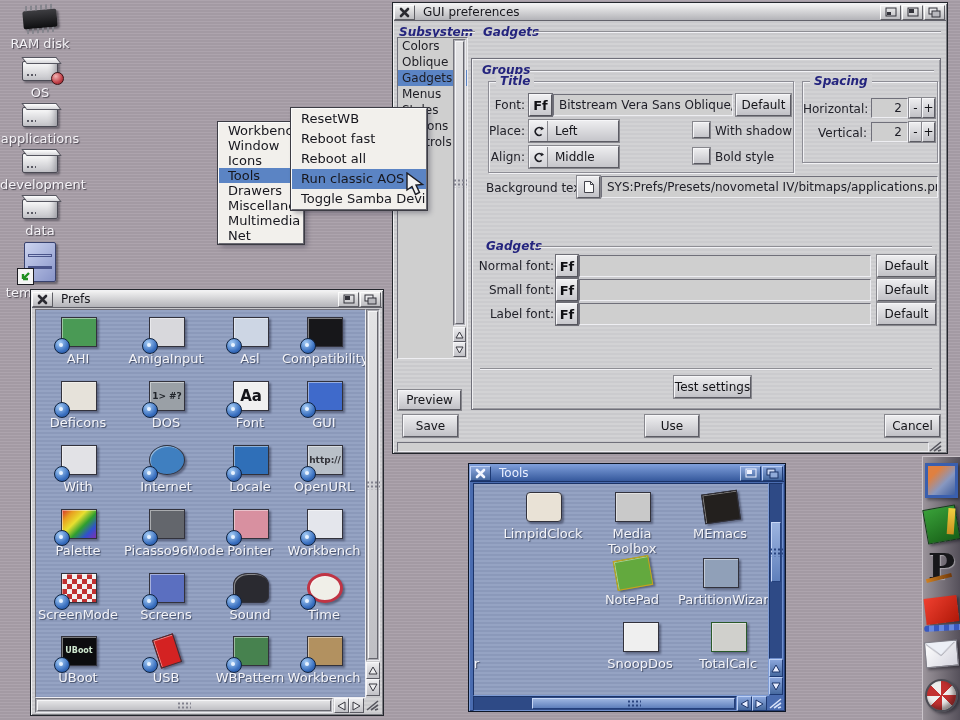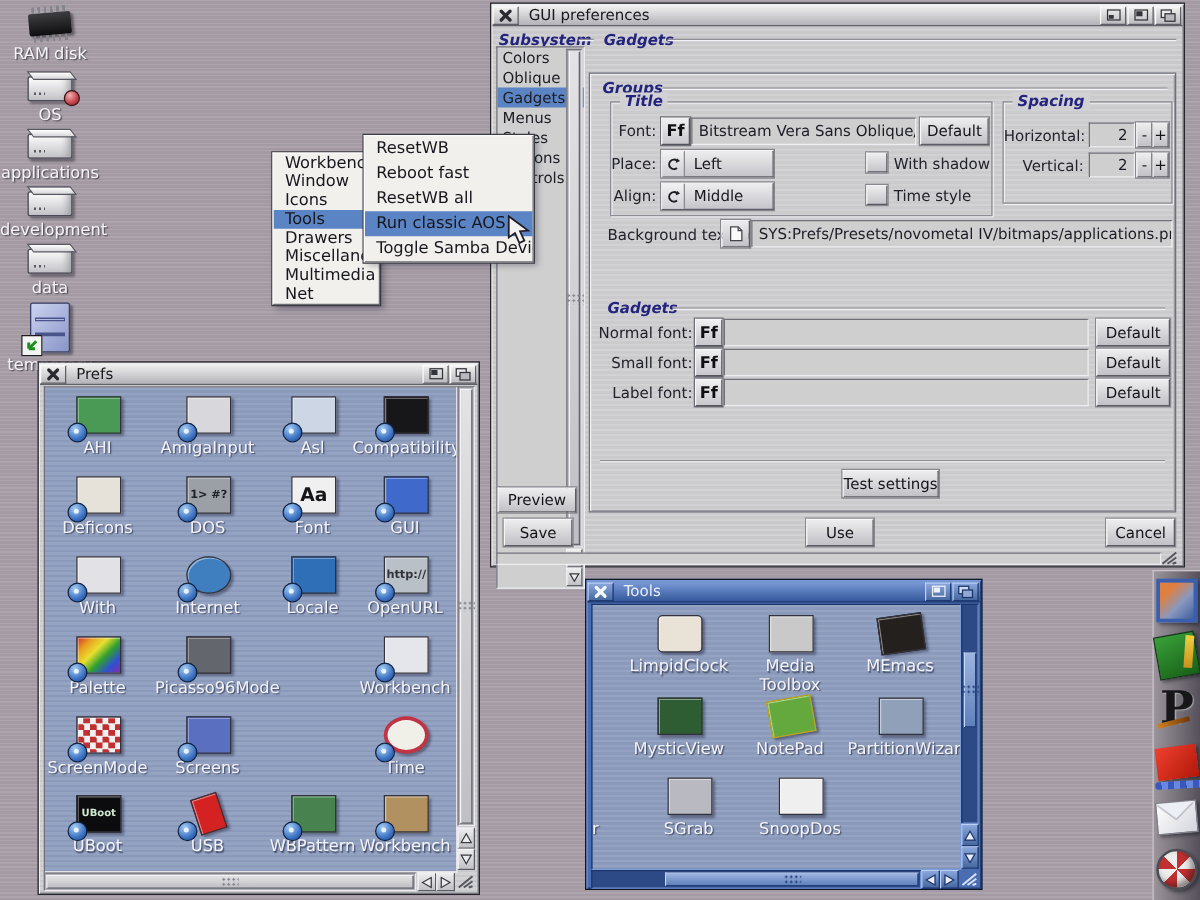--- a/index.html
+++ b/index.html
@@ -232,21 +232,21 @@
           <rect x="4" y="4" width="8" height="6" fill="#b8b8bd" stroke="#33333a"></rect>
         </svg>
       </div>
   </div>
 
   <div class="abs etch-label" style="left:6px;top:22px" data-name="subsystem-label">Subsystem</div>
   <div class="abs etch-line" style="left:70px;top:28px;width:12px"></div>
   <div class="abs etch-label" style="left:90px;top:22px" data-name="gadgets-section-label">Gadgets</div>
   <div class="abs etch-line" style="left:141px;top:28px;width:407px"></div>
 
-  <div class="abs sunken" style="left:4px;top:34px;width:71px;height:434px" data-name="subsystem-listview">
+  <div class="abs sunken" style="left:4px;top:34px;width:71px;height:322px" data-name="subsystem-listview">
     <div class="lv-item" data-name="subsystem-item-colors">Colors</div>
     <div class="lv-item" data-name="subsystem-item-borders">Oblique</div>
     <div class="lv-item lv-sel" data-name="subsystem-item-gadgets">Gadgets</div>
     <div class="lv-item" data-name="subsystem-item-menus">Menus</div>
     <div class="lv-item" data-name="subsystem-item-styles">Styles</div>
     <div class="lv-item" data-name="subsystem-item-options">Options</div>
     <div class="lv-item" data-name="subsystem-item-controls">Controls</div>
     <div class="track" style="right:1px;top:1px;width:13px;bottom:32px" data-name="subsystem-scrollbar">
       <div class="knob" style="left:1px;right:1px;top:1px;bottom:1px" data-name="scrollbar-knob">
           <span class="grip"></span>
@@ -294,21 +294,21 @@
       <div class="cycbtn" style="left:40px;top:64px;width:90px;height:22px" data-name="align-cycle-button">
         <span class="cyc" data-name="cycle-icon">
             <svg width="11" height="11">
               <path d="M8.6 2.6 A3.8 3.8 0 1 0 8.6 8.4" fill="none" stroke="#1d1d24" stroke-width="1.6"></path>
               <path d="M8.6 0.6 L11 2.8 L7.6 4.4 Z" fill="#1d1d24"></path>
             </svg>
           </span>
         <span data-name="align-value">Middle</span>
       </div>
       <span class="chk" style="left:204px;top:66px" data-name="bold-style-checkbox"></span>
-      <div class="abs" style="left:226px;top:68px;font-size:12px;color:#22222a" data-name="bold-style-label">Time style</div>
+      <div class="abs" style="left:226px;top:68px;font-size:12px;color:#22222a" data-name="bold-style-label">Bold style</div>
     </div>
 
     <div class="gbox" style="left:330px;top:22px;width:136px;height:82px" data-name="spacing-group">
       <span class="g-legend etch-label" data-name="spacing-group-label">Spacing</span>
       <div class="flabel" style="left:0px;top:20px;width:64px" data-name="horizontal-label">Horizontal:</div>
       <div class="abs sunken field" style="left:68px;top:16px;width:37px;height:20px;justify-content:flex-end" data-name="horizontal-field">2</div>
       <div class="abs btn" style="left:106px;top:16px;width:13px;height:20px" data-name="horizontal-minus-button">-</div>
       <div class="abs btn" style="left:119px;top:16px;width:13px;height:20px" data-name="horizontal-plus-button">+</div>
       <div class="flabel" style="left:0px;top:44px;width:64px" data-name="vertical-label">Vertical:</div>
       <div class="abs sunken field" style="left:68px;top:40px;width:37px;height:20px;justify-content:flex-end" data-name="vertical-field">2</div>
@@ -362,21 +362,21 @@
   <div class="menu-item" data-name="menu-item-icons">Icons</div>
   <div class="menu-item mi-sel" data-name="menu-item-tools">Tools</div>
   <div class="menu-item" data-name="menu-item-drawers">Drawers</div>
   <div class="menu-item" data-name="menu-item-miscellaneous">Miscellaneous</div>
   <div class="menu-item" data-name="menu-item-multimedia">Multimedia</div>
   <div class="menu-item" data-name="menu-item-net">Net</div>
 </div>
 <div class="menu m2" style="left:291px;top:108px;width:136px" data-name="tools-submenu">
   <div class="menu-item" data-name="submenu-item-resetwb">ResetWB</div>
   <div class="menu-item" data-name="submenu-item-reboot-fast">Reboot fast</div>
-  <div class="menu-item" data-name="submenu-item-reboot-all">ResetWB all</div>
+  <div class="menu-item" data-name="submenu-item-reboot-all">Reboot all</div>
   <div class="menu-item mi-sel" data-name="submenu-item-run-classic-aos">Run classic AOS</div>
   <div class="menu-item" data-name="submenu-item-toggle-samba-devices">Toggle Samba Devices</div>
 </div>
 <div class="pointer" style="left:405px;top:172px" data-name="mouse-cursor">
   <svg width="22" height="25">
       <path d="M2 1 L2 18 L7 14.5 L10.5 22.5 L14.5 20.5 L11 13 L17.5 12.5 Z" fill="#f2f2f2" stroke="#1c1c22" stroke-width="1.4"></path>
     </svg>
 </div>
 
 <div class="win" style="left:30px;top:289px;width:354px;height:427px;z-index:20" data-name="prefs-window">
@@ -512,20 +512,28 @@
         <div>Palette</div>
       </div>
     <div class="cell" style="left:88px;top:197px" data-name="prefs-icon-picasso96mode">
         <div class="picon">
           <div class="pi-face" style="background: rgb(99, 102, 108);"></div>
           <div class="pi-glyph"></div>
           <div class="pi-badge" data-name="prefs-badge-icon"></div>
         </div>
         <div>Picasso96Mode</div>
       </div>
+    <div class="cell" style="left:172px;top:197px" data-name="prefs-icon-pointer">
+        <div class="picon">
+          <div class="pi-face" style="background: rgb(216, 144, 160);"></div>
+          <div class="pi-glyph"></div>
+          <div class="pi-badge" data-name="prefs-badge-icon"></div>
+        </div>
+        <div>Pointer</div>
+      </div>
     <div class="cell" style="left:246px;top:197px" data-name="prefs-icon-popupmenu">
         <div class="picon">
           <div class="pi-face" style="background: rgb(228, 230, 236);"></div>
           <div class="pi-glyph"></div>
           <div class="pi-badge" data-name="prefs-badge-icon"></div>
         </div>
         <div>Workbench</div>
       </div>
 
     <div class="cell" style="left:0px;top:261px" data-name="prefs-icon-screenmode">
@@ -536,20 +544,28 @@
         </div>
         <div>ScreenMode</div>
       </div>
     <div class="cell" style="left:88px;top:261px" data-name="prefs-icon-screens">
         <div class="picon">
           <div class="pi-face" style="background: rgb(91, 111, 192);"></div>
           <div class="pi-glyph"></div>
           <div class="pi-badge" data-name="prefs-badge-icon"></div>
         </div>
         <div>Screens</div>
+      </div>
+    <div class="cell" style="left:172px;top:261px" data-name="prefs-icon-sound">
+        <div class="picon">
+          <div class="pi-face" style="border-radius: 40% 40% 20% 20%; background: rgb(42, 42, 48);"></div>
+          <div class="pi-glyph"></div>
+          <div class="pi-badge" data-name="prefs-badge-icon"></div>
+        </div>
+        <div>Sound</div>
       </div>
     <div class="cell" style="left:246px;top:261px" data-name="prefs-icon-time">
         <div class="picon">
           <div class="pi-face" style="background: rgb(240, 239, 232);"></div>
           <div class="pi-glyph"></div>
           <div class="pi-badge" data-name="prefs-badge-icon"></div>
         </div>
         <div>Time</div>
       </div>
 
@@ -659,54 +675,48 @@
         </div>
         <div>Media Toolbox</div>
       </div>
     <div class="cell" style="left:204px;top:6px" data-name="tools-icon-memacs">
         <div class="picon nb">
           <div class="pi-face" style="transform: rotate(-8deg); background: rgb(35, 32, 30);"></div>
         </div>
         <div>MEmacs</div>
       </div>
 
-    <div class="cell" style="left:27px;top:72px" data-name="tools-icon-mysticview">
-        <div class="picon nb">
-          <div class="pi-face" style="background: rgb(46, 92, 51);"></div>
-        </div>
-        <div>MysticView</div>
-      </div>
     <div class="cell" style="left:116px;top:72px" data-name="tools-icon-notepad">
         <div class="picon nb">
           <div class="pi-face" style="transform: rotate(-10deg); border-color: rgb(200, 160, 32); background: rgb(99, 169, 62);"></div>
         </div>
         <div>NotePad</div>
       </div>
     <div class="cell" style="left:204px;top:72px" data-name="tools-icon-partitionwizard">
         <div class="picon nb">
           <div class="pi-face" style="background: rgb(144, 160, 184);"></div>
         </div>
         <div>PartitionWizard</div>
       </div>
 
     <div class="cell" style="left:-48px;top:136px" data-name="tools-icon-partial-itor">
         <div class="picon nb"></div>
         <div>itor</div>
       </div>
-    <div class="cell" style="left:35px;top:136px" data-name="tools-icon-sgrab">
-        <div class="picon nb">
-          <div class="pi-face" style="background: rgb(185, 185, 194);"></div>
-        </div>
-        <div>SGrab</div>
-      </div>
     <div class="cell" style="left:124px;top:136px" data-name="tools-icon-snoopdos">
         <div class="picon nb">
           <div class="pi-face" style="background: rgb(239, 239, 239);"></div>
         </div>
         <div>SnoopDos</div>
+      </div>
+    <div class="cell" style="left:212px;top:136px" data-name="tools-icon-totalcalc">
+        <div class="picon nb">
+          <div class="pi-face" style="border-color: rgb(42, 90, 42); background: rgb(208, 208, 204);"></div>
+        </div>
+        <div>TotalCalc</div>
       </div>
   </div>
 
   <div class="track b-track" style="left:300px;top:19px;width:14px;height:176px" data-name="tools-vscrollbar">
     <div class="knob b-knob" style="left:1px;right:1px;top:38px;height:60px" data-name="scrollbar-knob">
         <span class="grip b-grip"></span>
       </div>
   </div>
   <div class="sbtn b-sbtn" style="left:300px;top:195px;width:14px;height:18px" data-name="scroll-up-icon">
       <svg width="10" height="9">

